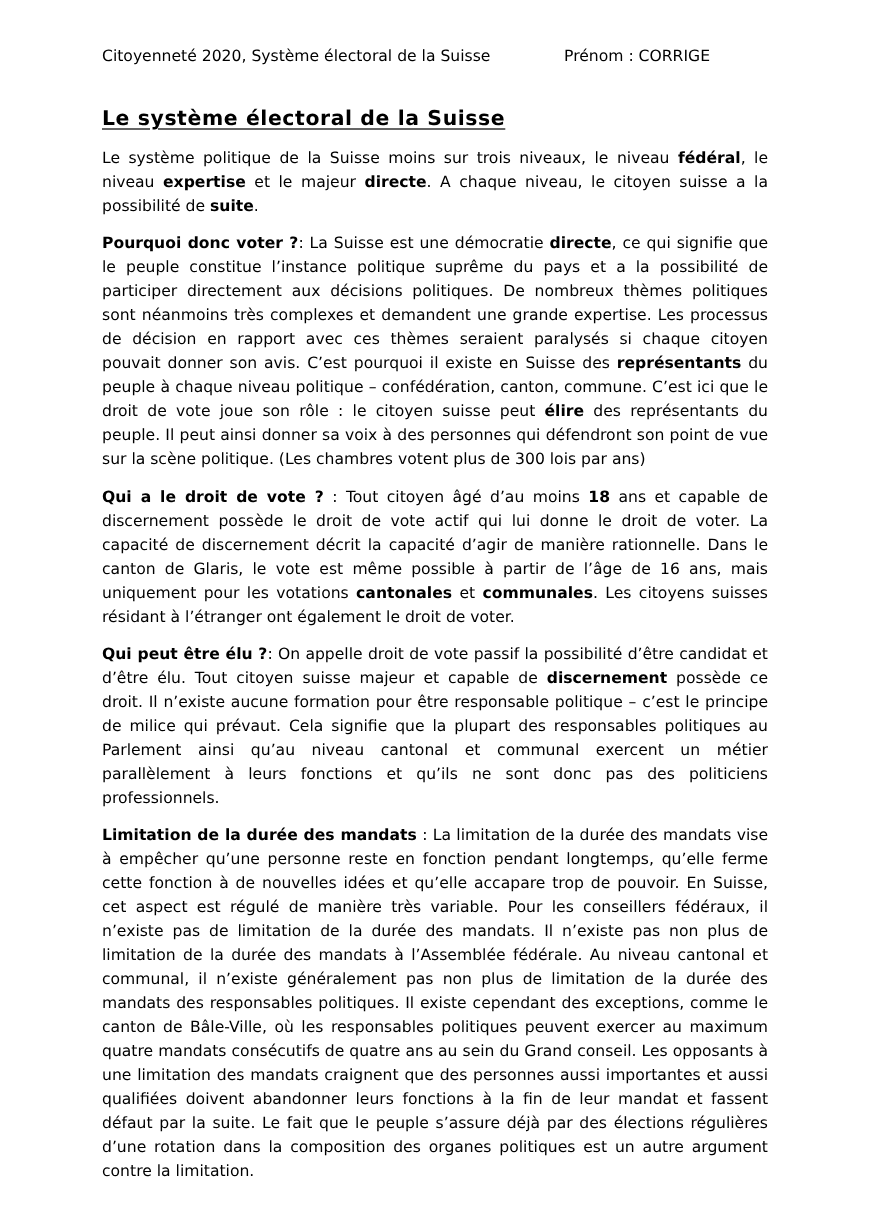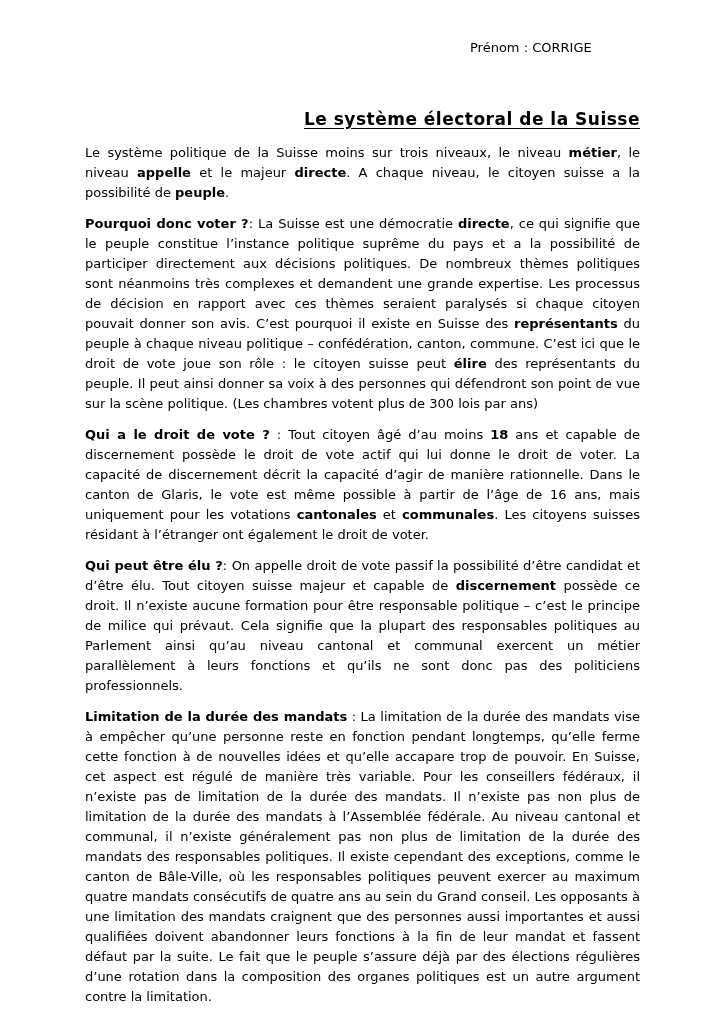--- a/index.html
+++ b/index.html
@@ -34,44 +34,44 @@
     position: absolute;
     left: 385px;
     top: 0;
     text-align: center;
   }
   h1.title {
     font-size: 17px;
     font-weight: bold;
     text-decoration: underline;
     text-underline-offset: 3px;
-    margin: 53px 0 14px 0;
+    margin: 33px 0 14px 0;
     letter-spacing: 0.5px;
-    text-align: right;
   }
   .doc-body p.para {
     font-size: 13px;
     line-height: 20px;
     text-align: justify;
     margin: 0 0 11px 0;
   }
   .doc-body p.para span.b {
     font-weight: bold;
   }
 </style>
 </head>
 <body>
 
 <div class="page">
   <div class="header">
+    <span class="left">Citoyenneté 2020, Système électoral de la Suisse</span>
     <span class="right">Prénom : CORRIGE</span>
   </div>
 
   <h1 class="title">Le système électoral de la Suisse</h1>
 
   <div class="doc-body">
-      <p class="para"><span>Le système politique de la Suisse moins sur trois niveaux, le niveau </span><span class="b">métier</span><span>, le niveau </span><span class="b">appelle</span><span> et le majeur </span><span class="b">directe</span><span>. A chaque niveau, le citoyen suisse a la possibilité de </span><span class="b">peuple</span><span>.</span></p>
+      <p class="para"><span>Le système politique de la Suisse moins sur trois niveaux, le niveau </span><span class="b">fédéral</span><span>, le niveau </span><span class="b">expertise</span><span> et le majeur </span><span class="b">directe</span><span>. A chaque niveau, le citoyen suisse a la possibilité de </span><span class="b">suite</span><span>.</span></p>
       <p class="para"><span class="b">Pourquoi donc voter ?</span><span>: La Suisse est une démocratie </span><span class="b">directe</span><span>, ce qui signifie que le peuple constitue l’instance politique suprême du pays et a la possibilité de participer directement aux décisions politiques. De nombreux thèmes politiques sont néanmoins très complexes et demandent une grande expertise. Les processus de décision en rapport avec ces thèmes seraient paralysés si chaque citoyen pouvait donner son avis. C’est pourquoi il existe en Suisse des </span><span class="b">représentants</span><span> du peuple à chaque niveau politique – confédération, canton, commune. C’est ici que le droit de vote joue son rôle : le citoyen suisse peut </span><span class="b">élire</span><span> des représentants du peuple. Il peut ainsi donner sa voix à des personnes qui défendront son point de vue sur la scène politique. (Les chambres votent plus de 300 lois par ans)</span></p>
       <p class="para"><span class="b">Qui a le droit de vote ?</span><span> : Tout citoyen âgé d’au moins </span><span class="b">18</span><span> ans et capable de discernement possède le droit de vote actif qui lui donne le droit de voter. La capacité de discernement décrit la capacité d’agir de manière rationnelle. Dans le canton de Glaris, le vote est même possible à partir de l’âge de 16 ans, mais uniquement pour les votations </span><span class="b">cantonales</span><span> et </span><span class="b">communales</span><span>. Les citoyens suisses résidant à l’étranger ont également le droit de voter.</span></p>
       <p class="para"><span class="b">Qui peut être élu ?</span><span>: On appelle droit de vote passif la possibilité d’être candidat et d’être élu. Tout citoyen suisse majeur et capable de </span><span class="b">discernement</span><span> possède ce droit. Il n’existe aucune formation pour être responsable politique – c’est le principe de milice qui prévaut. Cela signifie que la plupart des responsables politiques au Parlement ainsi qu’au niveau cantonal et communal exercent un métier parallèlement à leurs fonctions et qu’ils ne sont donc pas des politiciens professionnels.</span></p>
       <p class="para"><span class="b">Limitation de la durée des mandats</span><span> : La limitation de la durée des mandats vise à empêcher qu’une personne reste en fonction pendant longtemps, qu’elle ferme cette fonction à de nouvelles idées et qu’elle accapare trop de pouvoir. En Suisse, cet aspect est régulé de manière très variable. Pour les conseillers fédéraux, il n’existe pas de limitation de la durée des mandats. Il n’existe pas non plus de limitation de la durée des mandats à l’Assemblée fédérale. Au niveau cantonal et communal, il n’existe généralement pas non plus de limitation de la durée des mandats des responsables politiques. Il existe cependant des exceptions, comme le canton de Bâle-Ville, où les responsables politiques peuvent exercer au maximum quatre mandats consécutifs de quatre ans au sein du Grand conseil. Les opposants à une limitation des mandats craignent que des personnes aussi importantes et aussi qualifiées doivent abandonner leurs fonctions à la fin de leur mandat et fassent défaut par la suite. Le fait que le peuple s’assure déjà par des élections régulières d’une rotation dans la composition des organes politiques est un autre argument contre la limitation.</span></p>
     </div>
 </div>
 
 </body></html>

